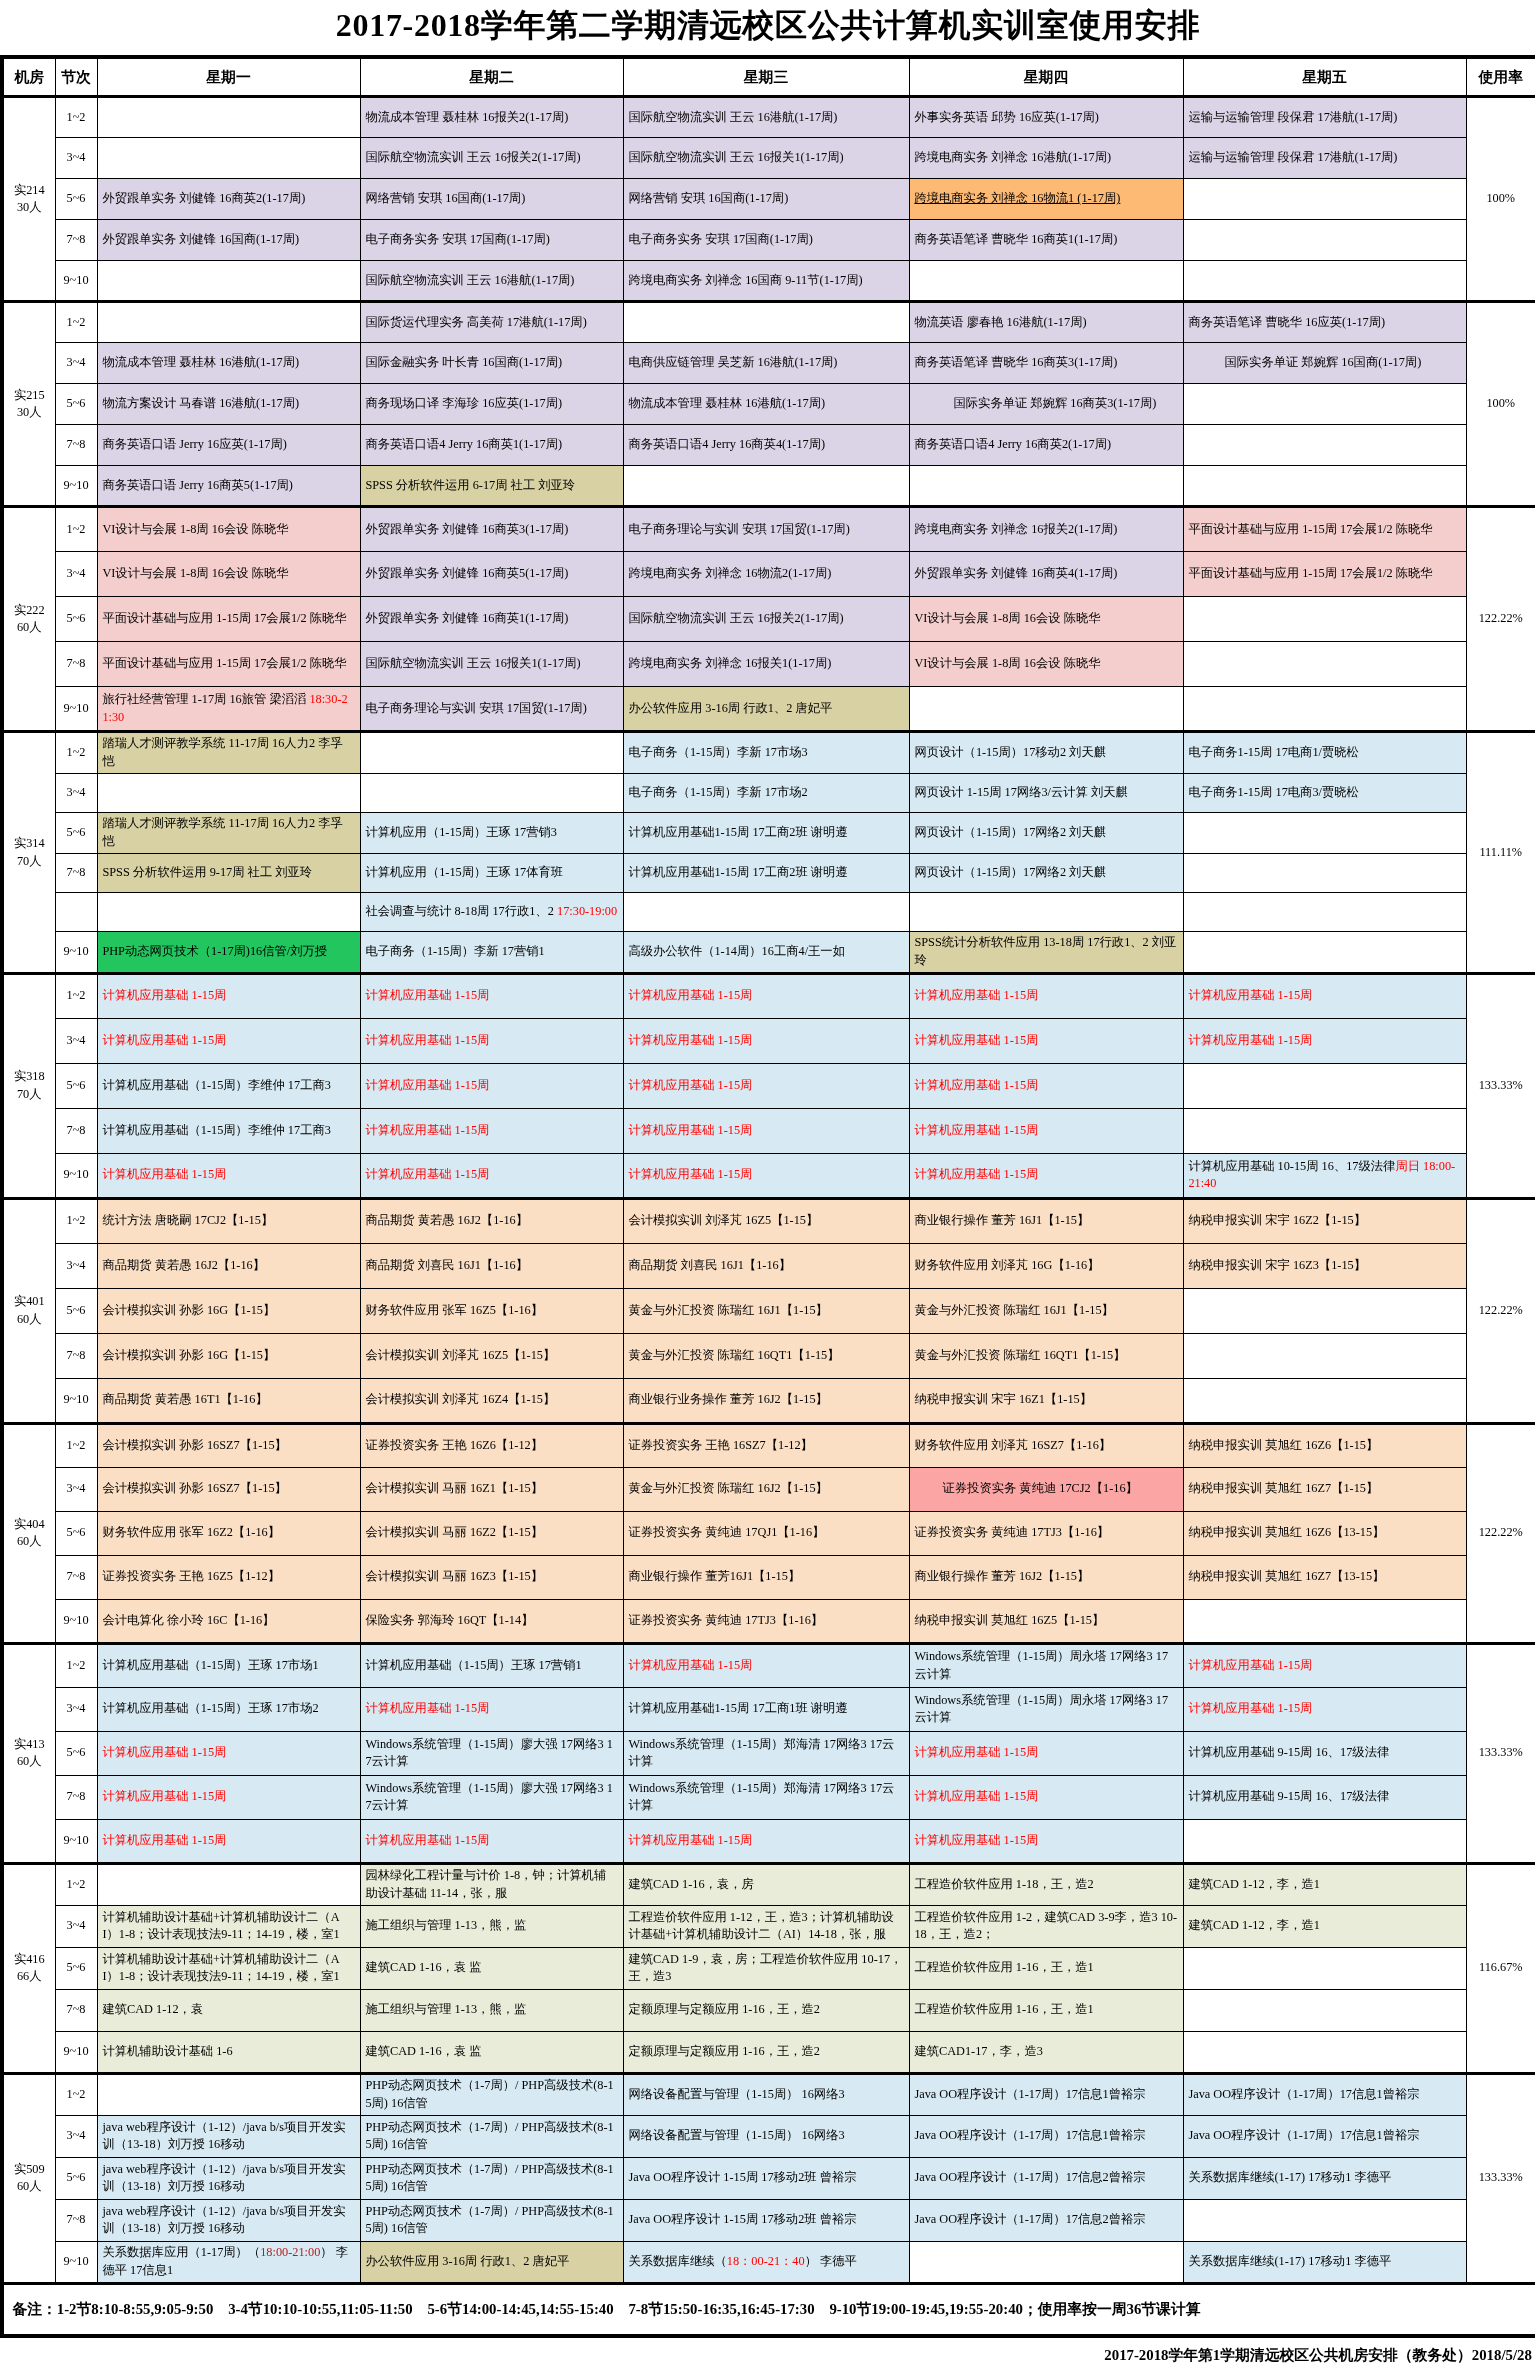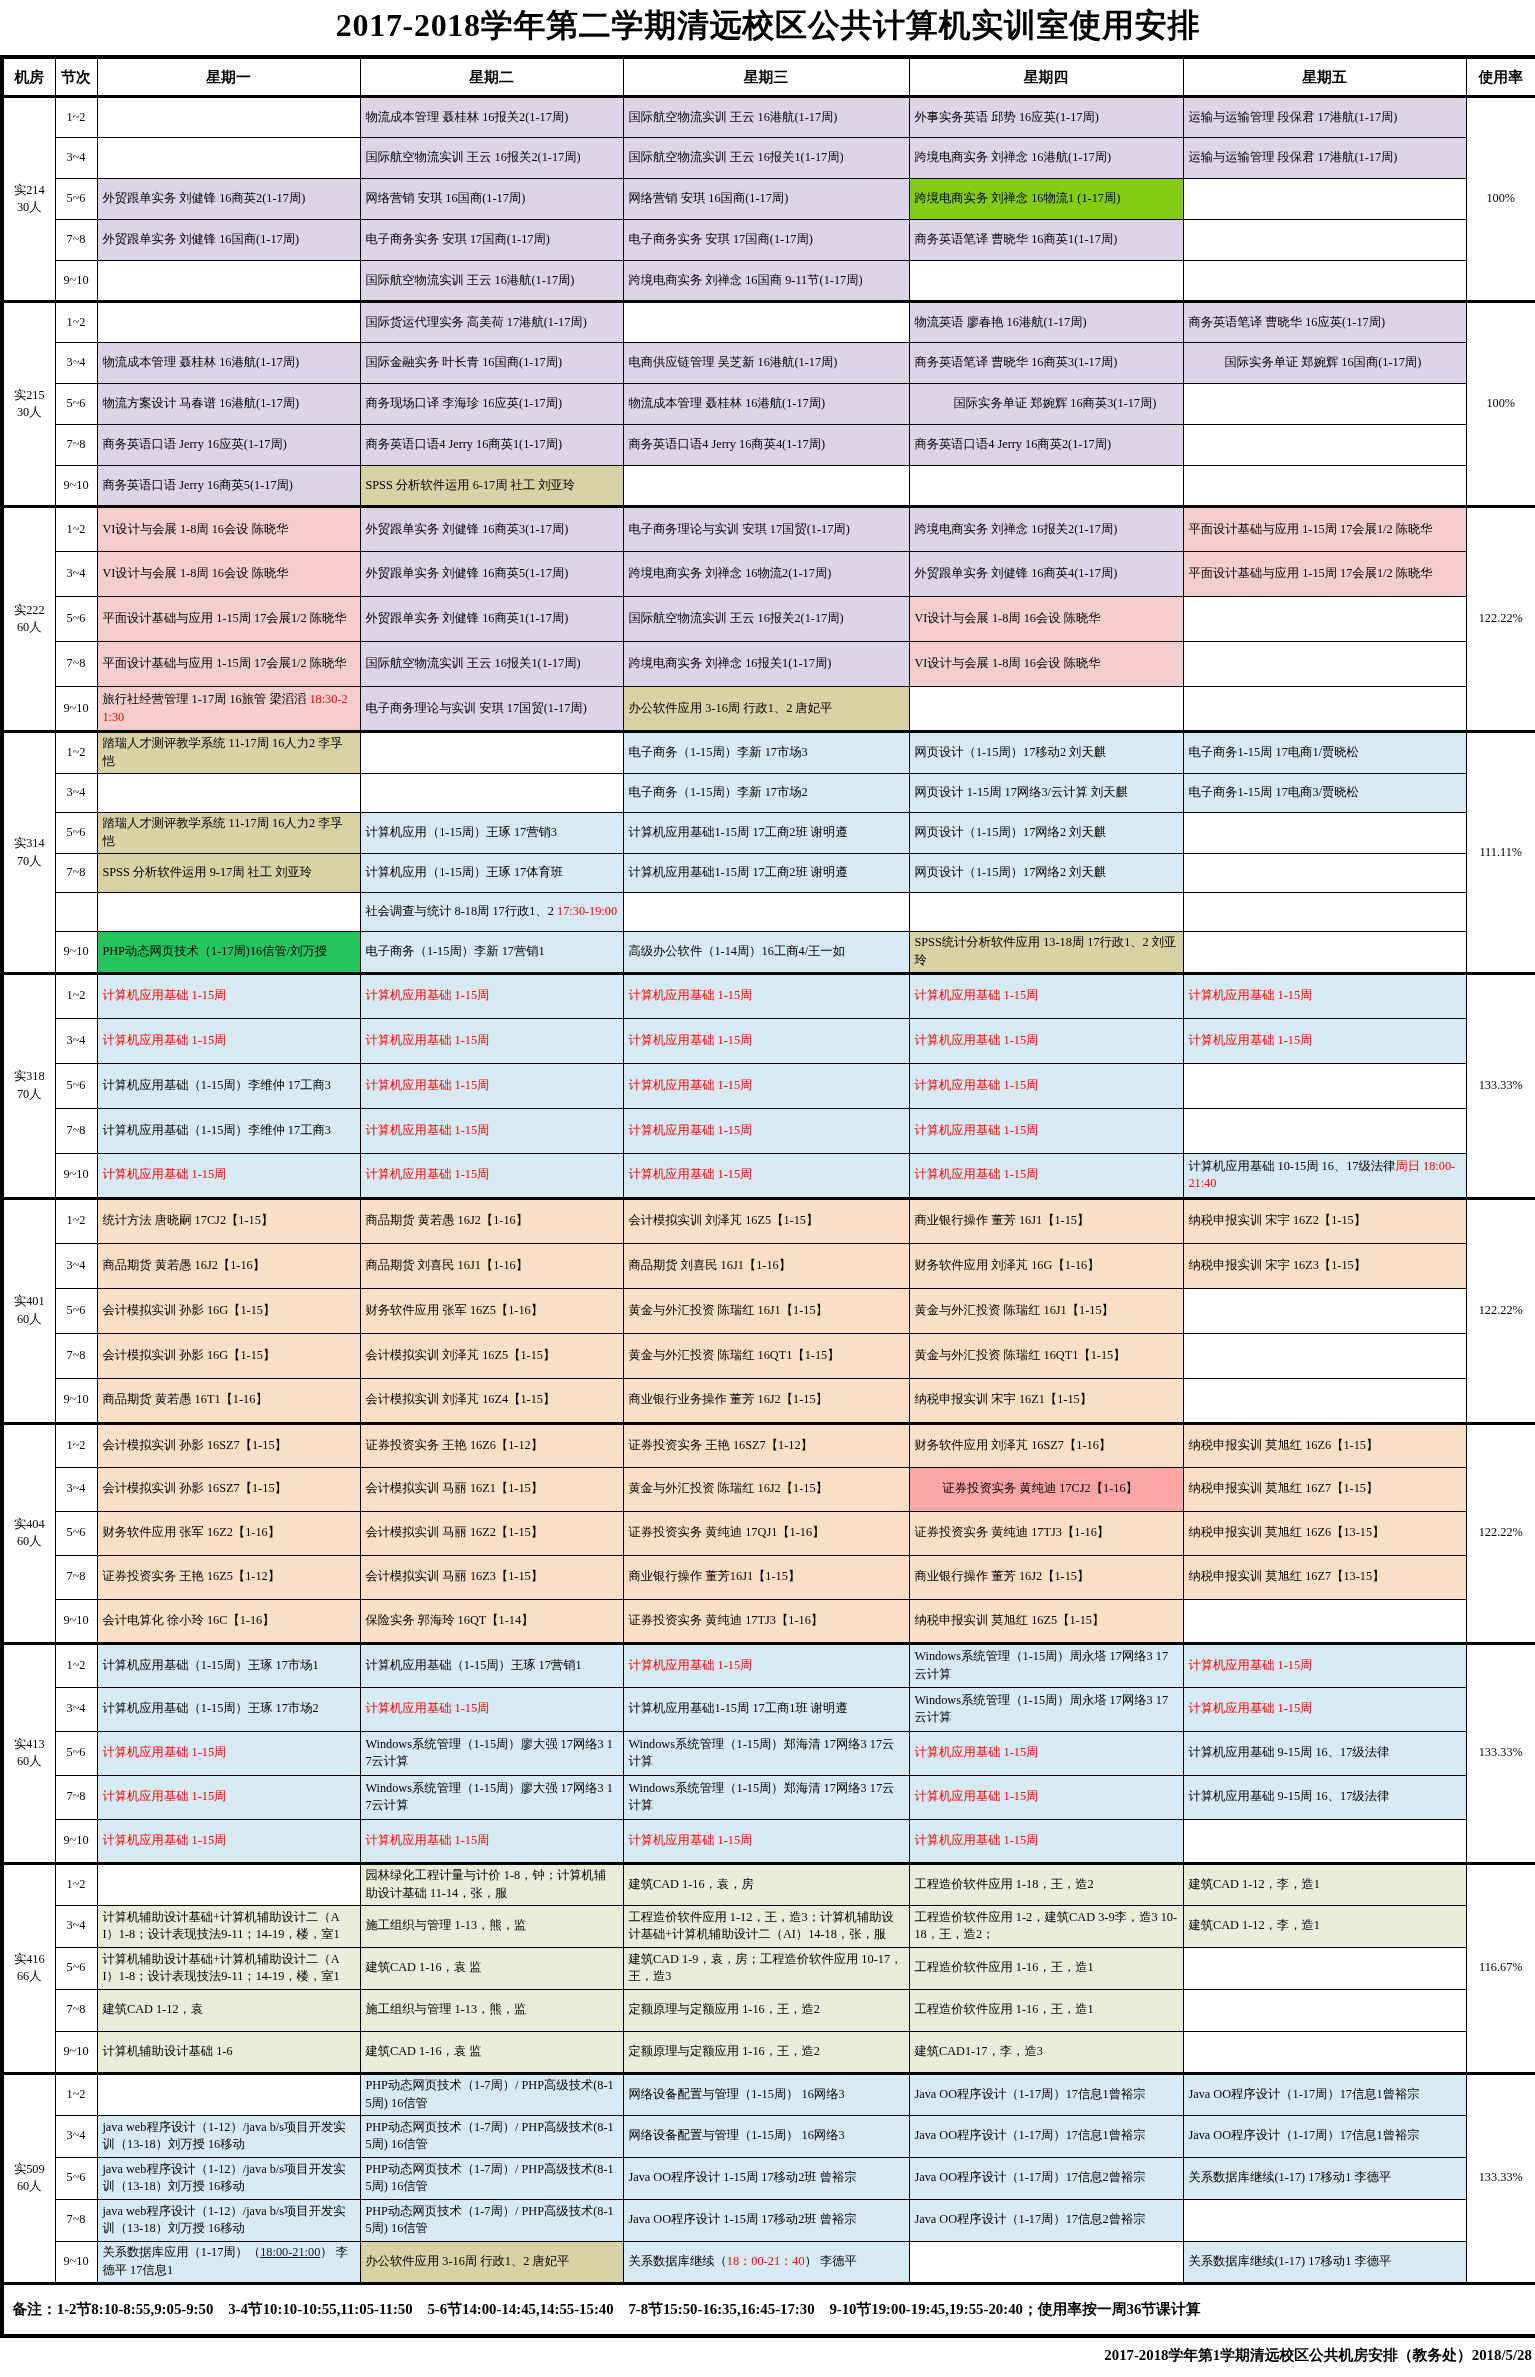--- a/index.html
+++ b/index.html
@@ -68,21 +68,21 @@
           <td style="background-color: rgb(218, 212, 230);">国际航空物流实训 王云 16报关2(1-17周)</td>
           <td style="background-color: rgb(218, 212, 230);">国际航空物流实训 王云 16报关1(1-17周)</td>
           <td style="background-color: rgb(218, 212, 230);">跨境电商实务 刘禅念 16港航(1-17周)</td>
           <td style="background-color: rgb(218, 212, 230);">运输与运输管理 段保君 17港航(1-17周)</td>
         </tr>
         <tr style="height: 41px;">
           <td class="period-cell">5~6</td>
           <td style="background-color: rgb(218, 212, 230);">外贸跟单实务 刘健锋 16商英2(1-17周)</td>
           <td style="background-color: rgb(218, 212, 230);">网络营销 安琪 16国商(1-17周)</td>
           <td style="background-color: rgb(218, 212, 230);">网络营销 安琪 16国商(1-17周)</td>
-          <td style="background-color: #84cc16;">跨境电商实务 刘禅念 16物流1 (1-17周)</td>
+          <td style="background-color: #fdba74; text-decoration: underline;">跨境电商实务 刘禅念 16物流1 (1-17周)</td>
           <td></td>
         </tr>
         <tr style="height: 41px;">
           <td class="period-cell">7~8</td>
           <td style="background-color: rgb(218, 212, 230);">外贸跟单实务 刘健锋 16国商(1-17周)</td>
           <td style="background-color: rgb(218, 212, 230);">电子商务实务 安琪 17国商(1-17周)</td>
           <td style="background-color: rgb(218, 212, 230);">电子商务实务 安琪 17国商(1-17周)</td>
           <td style="background-color: rgb(218, 212, 230);">商务英语笔译 曹晓华 16商英1(1-17周)</td>
           <td></td>
         </tr>
@@ -494,21 +494,21 @@
         <tr style="height: 42px;">
           <td class="period-cell">7~8</td>
           <td style="background-color: rgb(215, 234, 243);">java web程序设计（1-12）/java b/s项目开发实训（13-18）刘万授 16移动</td>
           <td style="background-color: rgb(215, 234, 243);">PHP动态网页技术（1-7周）/ PHP高级技术(8-15周) 16信管</td>
           <td style="background-color: rgb(215, 234, 243);">Java OO程序设计 1-15周 17移动2班 曾裕宗</td>
           <td style="background-color: rgb(215, 234, 243);">Java OO程序设计（1-17周）17信息2曾裕宗</td>
           <td></td>
         </tr>
         <tr style="height: 42px;">
           <td class="period-cell">9~10</td>
-          <td style="background-color: rgb(215, 234, 243);"><span>关系数据库应用（1-17周）（</span><span style="color: #0f172a; text-decoration: underline;">18:00-21:00</span><span>） 李德平 17信息1</span></td>
+          <td style="background-color: rgb(215, 234, 243);"><span>关系数据库应用（1-17周）（</span><span style="color: #b91c1c;">18:00-21:00</span><span>） 李德平 17信息1</span></td>
           <td style="background-color: rgb(216, 209, 163);">办公软件应用 3-16周 行政1、2 唐妃平</td>
           <td style="background-color: rgb(215, 234, 243);"><span>关系数据库继续（</span><span style="color: rgb(255, 0, 0);">18：00-21：40</span><span>） 李德平</span></td>
           <td></td>
           <td style="background-color: rgb(215, 234, 243);">关系数据库继续(1-17) 17移动1 李德平</td>
         </tr>
       </tbody>
     <tfoot>
       <tr class="note-row">
         <td colspan="8">备注：1-2节8:10-8:55,9:05-9:50　3-4节10:10-10:55,11:05-11:50　5-6节14:00-14:45,14:55-15:40　7-8节15:50-16:35,16:45-17:30　9-10节19:00-19:45,19:55-20:40；使用率按一周36节课计算</td>
       </tr>

